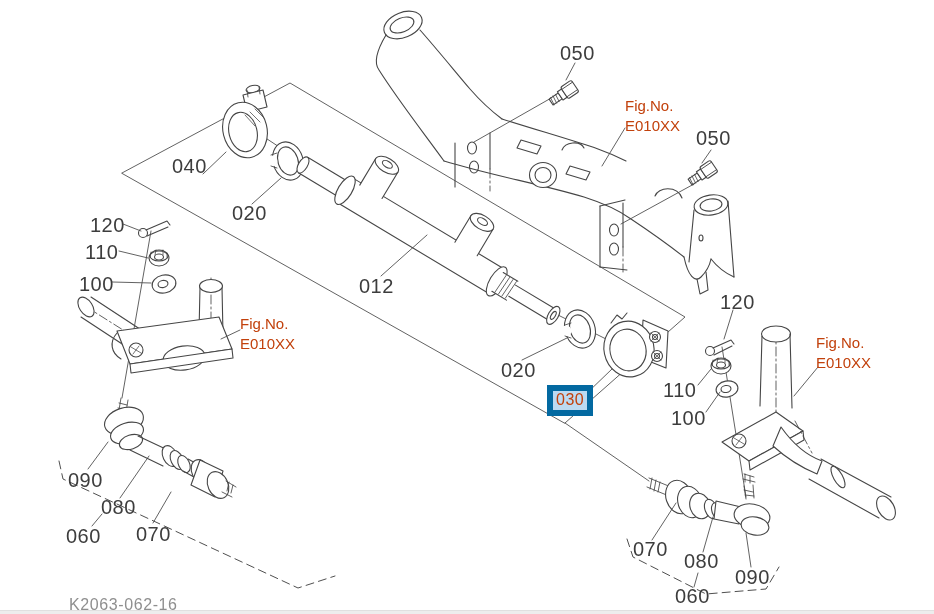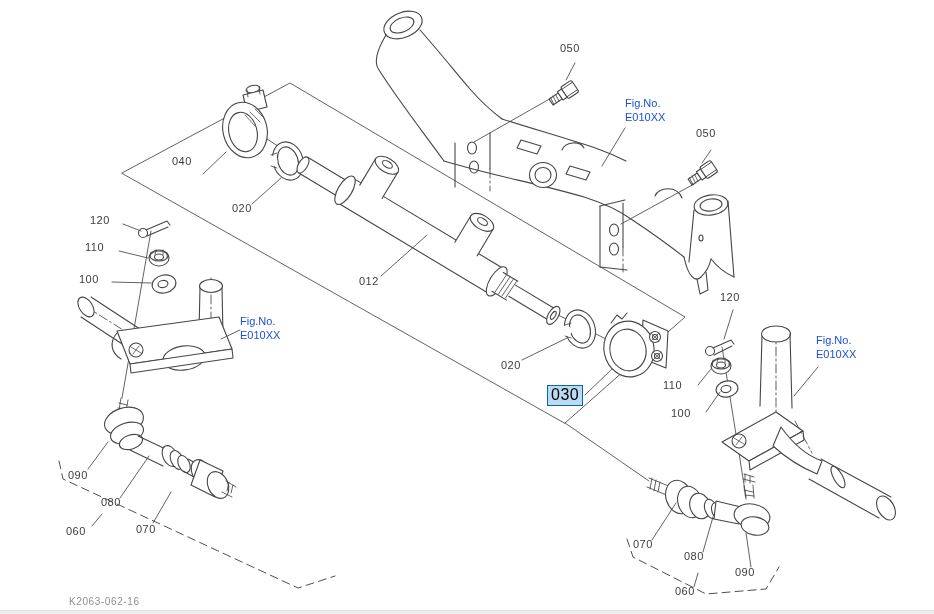--- a/index.html
+++ b/index.html
@@ -1,25 +1,25 @@
 <!DOCTYPE html>
 <html><head>
 <meta charset="utf-8">
 <style>
   html,body{margin:0;padding:0;background:#fff;}
   .stage{position:relative;width:934px;height:614px;background:#ffffff;overflow:hidden;
          font-family:"Liberation Sans",sans-serif;}
   .stage svg{position:absolute;left:0;top:0;}
-  .callout{position:absolute;font-size:11px;line-height:1;color:#3d3d3d;letter-spacing:.5px;
+  .callout{position:absolute;font-size:20px;line-height:1;color:#3d3d3d;letter-spacing:.5px;
            white-space:nowrap;cursor:pointer;}
-  .callout.selected{background:#bcdaf2;color:#000000;border:1px solid #0369a1;
+  .callout.selected{background:#bcdaf2;color:#c2410c;border:6px solid #0369a1;
                     padding:1px 3px 2px 3px;font-size:16px;}
-  .fig-ref{position:absolute;font-size:11px;line-height:1.3;color:#1d4ed8;white-space:nowrap;}
+  .fig-ref{position:absolute;font-size:15px;line-height:1.3;color:#c2410c;white-space:nowrap;}
   .fig-ref span{display:block;}
-  .footer-code{position:absolute;font-size:10px;color:#8f8f8f;letter-spacing:.6px;}
+  .footer-code{position:absolute;font-size:16px;color:#8f8f8f;letter-spacing:.6px;}
   .bottom-edge{position:absolute;left:0;bottom:0;width:100%;height:3px;background:#ededed;
                border-top:1px solid #e0e0e0;}
   
   .wf{fill:#ffffff;}
   .er{fill:#ffffff;stroke:none;}
   .thin{stroke-width:.85;}
   .dd{stroke-dasharray:9 3 2 3;stroke-width:.85;}
   .dash{stroke-dasharray:8 5;stroke-width:.95;}
   .hatch{stroke-width:.75;}
 </style>

